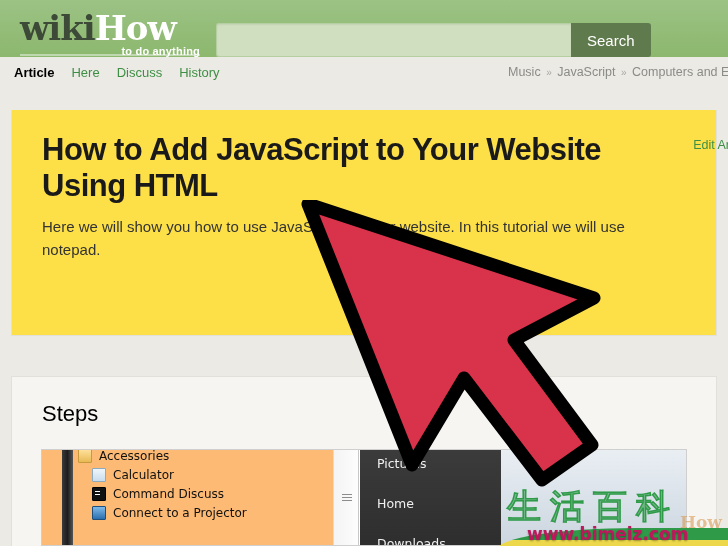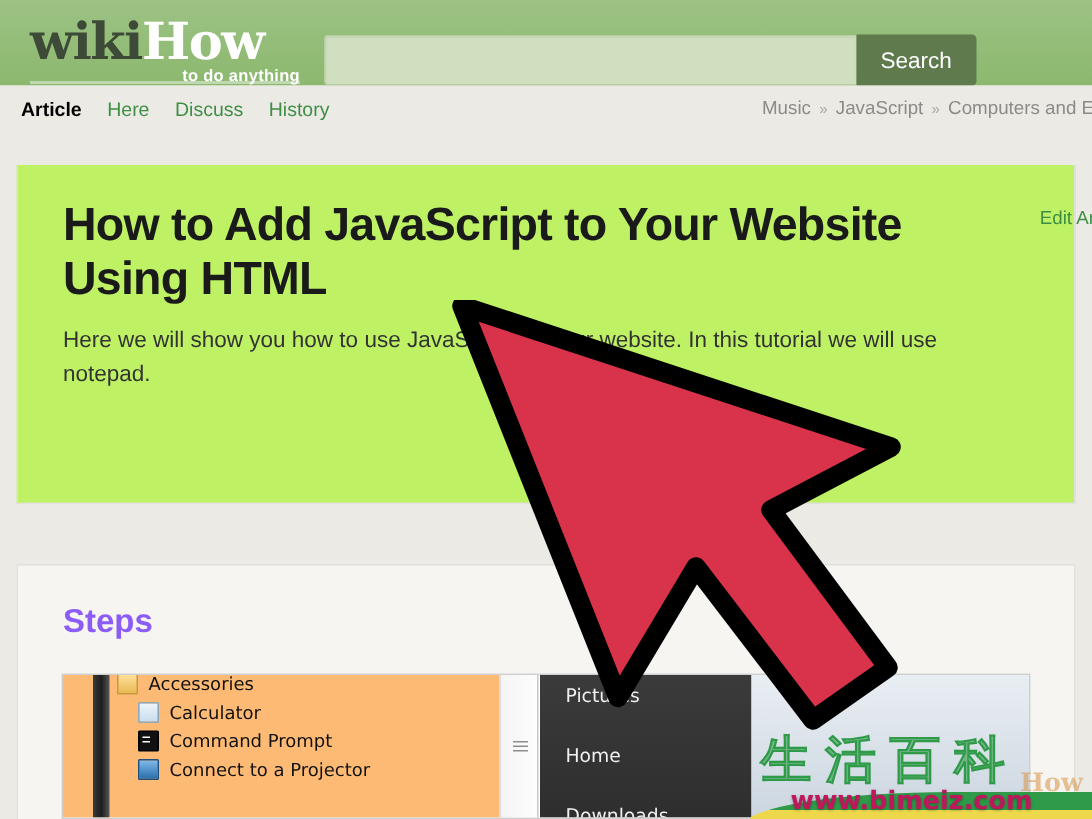--- a/index.html
+++ b/index.html
@@ -80,21 +80,21 @@
     position: absolute; left: 508px; top: 8px;
     white-space: nowrap;
     font-size: 12.5px; color: #8b8b87;
   }
   .breadcrumb .sep { font-size: 10px; color: #a8a8a4; padding: 0 2px; }
 
   
   .card {
     position: absolute;
     left: 11px; right: 11px;
-    background: #bef264;
+    background: #fde047;
     border: 1px solid #e2e0da;
     border-top: none;
   }
   #article-card { top: 110px; height: 226px; }
   #steps-card   { top: 376px; bottom: -40px; background: #f6f5f2; border: 1px solid #e2e0da; }
 
   .article-inner { padding: 22px 30px 0 30px; position: relative; }
   .article-title {
     font-size: 31px; font-weight: bold; color: #1a1a1a;
     line-height: 1.16; letter-spacing: -.5px;
@@ -105,21 +105,21 @@
     font-size: 15px; color: #333; line-height: 1.55;
     max-width: 665px;
   }
   .edit-article {
     position: absolute; right: -14px; top: 28px;
     font-size: 12.5px; color: #3e8f45; white-space: nowrap; cursor: pointer;
   }
 
   .steps-title {
     padding: 24px 0 0 30px;
-    font-size: 22px; font-weight: bold; color: #8b5cf6;
+    font-size: 22px; font-weight: normal; color: #000000;
   }
 
   
   .shot {
     position: absolute;
     left: 41px; top: 449px;
     width: 646px; height: 97px;
     overflow: hidden;
     background: #ffffff;
     border: 1px solid #cfcfcf;
@@ -272,21 +272,21 @@
           <span>Accessories</span>
         </div>
 
         <div class="menu-item indent">
           <span class="ico ico-calc"></span>
           <span>Calculator</span>
         </div>
 
         <div class="menu-item indent">
           <span class="ico ico-cmd"></span>
-          <span>Command Prompt</span>
+          <span>Command Discuss</span>
         </div>
 
 
         <div class="menu-item indent">
           <span class="ico ico-proj"></span>
           <span>Connect to a Projector</span>
         </div>
       </div>
     </div>
 

